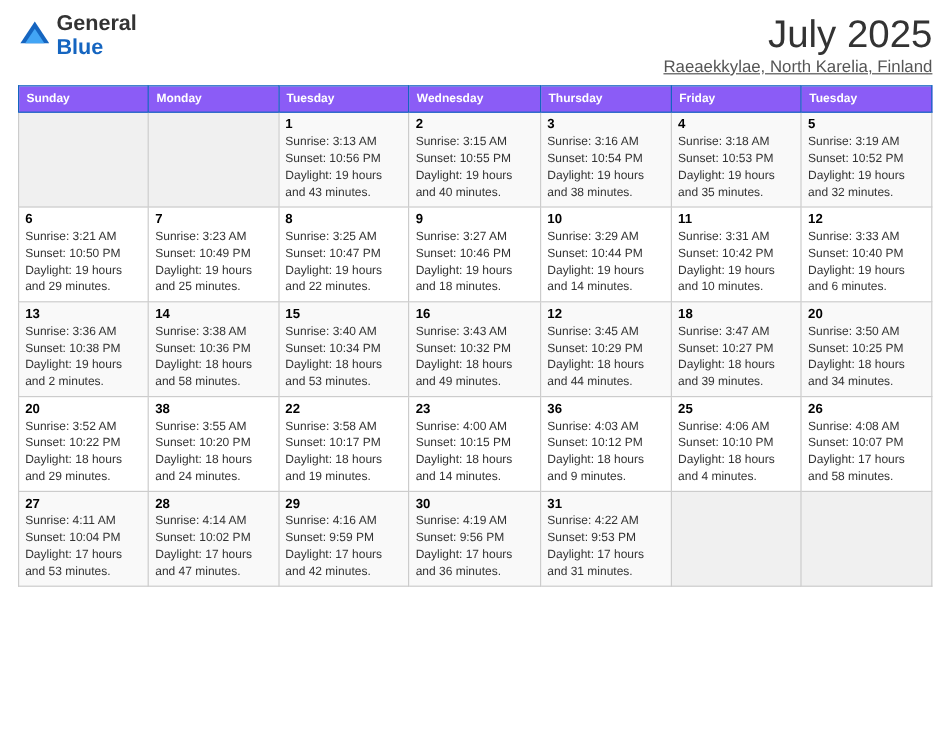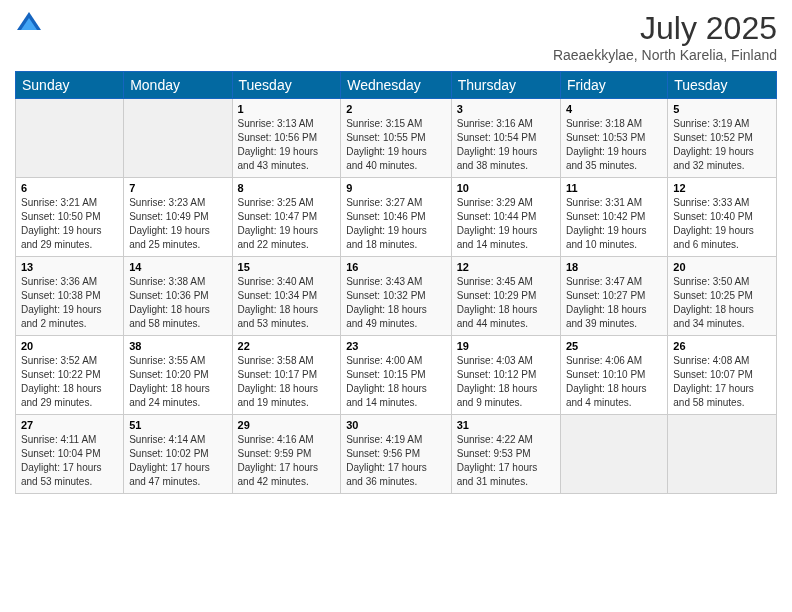--- a/index.html
+++ b/index.html
@@ -34,33 +34,34 @@
     }
     .title-block { text-align: right; }
     .month-year {
       font-size: 32px;
       font-weight: normal;
       color: #333;
     }
     .location {
       font-size: 14px;
       color: #555;
+      text-decoration: underline;
     }
     table {
       width: 100%;
       border-collapse: collapse;
       font-size: 10px;
     }
     thead th {
-      background: #0369a1;
+      background: #8b5cf6;
       color: #fff;
       text-align: left;
       padding: 5px 6px;
-      font-size: 14px;
-      font-weight: normal;
+      font-size: 10px;
+      font-weight: bold;
       border: 1px solid #1565c0;
     }
     tbody td {
       border: 1px solid #ccc;
       vertical-align: top;
       padding: 4px 5px;
       width: 113px;
       min-height: 70px;
     }
     .day-num {
@@ -79,20 +80,24 @@
   </style>
 </head>
 <body>
 
 <div class="header">
   <div class="logo">
     <svg class="logo-icon" viewBox="0 0 28 28">
       <polygon points="14,2 26,20 2,20" fill="#1565c0"></polygon>
       <polygon points="14,8 22,20 6,20" fill="#42a5f5"></polygon>
     </svg>
+    <div class="logo-text">
+      <span class="logo-general">General</span><br>
+      <span class="logo-blue">Blue</span>
+    </div>
   </div>
   <div class="title-block">
     <div class="month-year">July 2025</div>
     <div class="location">Raeaekkylae, North Karelia, Finland</div>
   </div>
 </div>
 
 <table>
   <thead>
     <tr>
@@ -201,39 +206,39 @@
         </td>
         <td>
           <div class="day-num">22</div>
           <div class="day-detail">Sunrise: 3:58 AM<br>Sunset: 10:17 PM<br>Daylight: 18 hours and 19 minutes.</div>
         </td>
         <td>
           <div class="day-num">23</div>
           <div class="day-detail">Sunrise: 4:00 AM<br>Sunset: 10:15 PM<br>Daylight: 18 hours and 14 minutes.</div>
         </td>
         <td>
-          <div class="day-num">19</div>
+          <div class="day-num">36</div>
           <div class="day-detail">Sunrise: 4:03 AM<br>Sunset: 10:12 PM<br>Daylight: 18 hours and 9 minutes.</div>
         </td>
         <td>
           <div class="day-num">25</div>
           <div class="day-detail">Sunrise: 4:06 AM<br>Sunset: 10:10 PM<br>Daylight: 18 hours and 4 minutes.</div>
         </td>
         <td>
           <div class="day-num">26</div>
           <div class="day-detail">Sunrise: 4:08 AM<br>Sunset: 10:07 PM<br>Daylight: 17 hours and 58 minutes.</div>
         </td>
       </tr>
       <tr>
         <td>
           <div class="day-num">27</div>
           <div class="day-detail">Sunrise: 4:11 AM<br>Sunset: 10:04 PM<br>Daylight: 17 hours and 53 minutes.</div>
         </td>
         <td>
-          <div class="day-num">51</div>
+          <div class="day-num">28</div>
           <div class="day-detail">Sunrise: 4:14 AM<br>Sunset: 10:02 PM<br>Daylight: 17 hours and 47 minutes.</div>
         </td>
         <td>
           <div class="day-num">29</div>
           <div class="day-detail">Sunrise: 4:16 AM<br>Sunset: 9:59 PM<br>Daylight: 17 hours and 42 minutes.</div>
         </td>
         <td>
           <div class="day-num">30</div>
           <div class="day-detail">Sunrise: 4:19 AM<br>Sunset: 9:56 PM<br>Daylight: 17 hours and 36 minutes.</div>
         </td>

